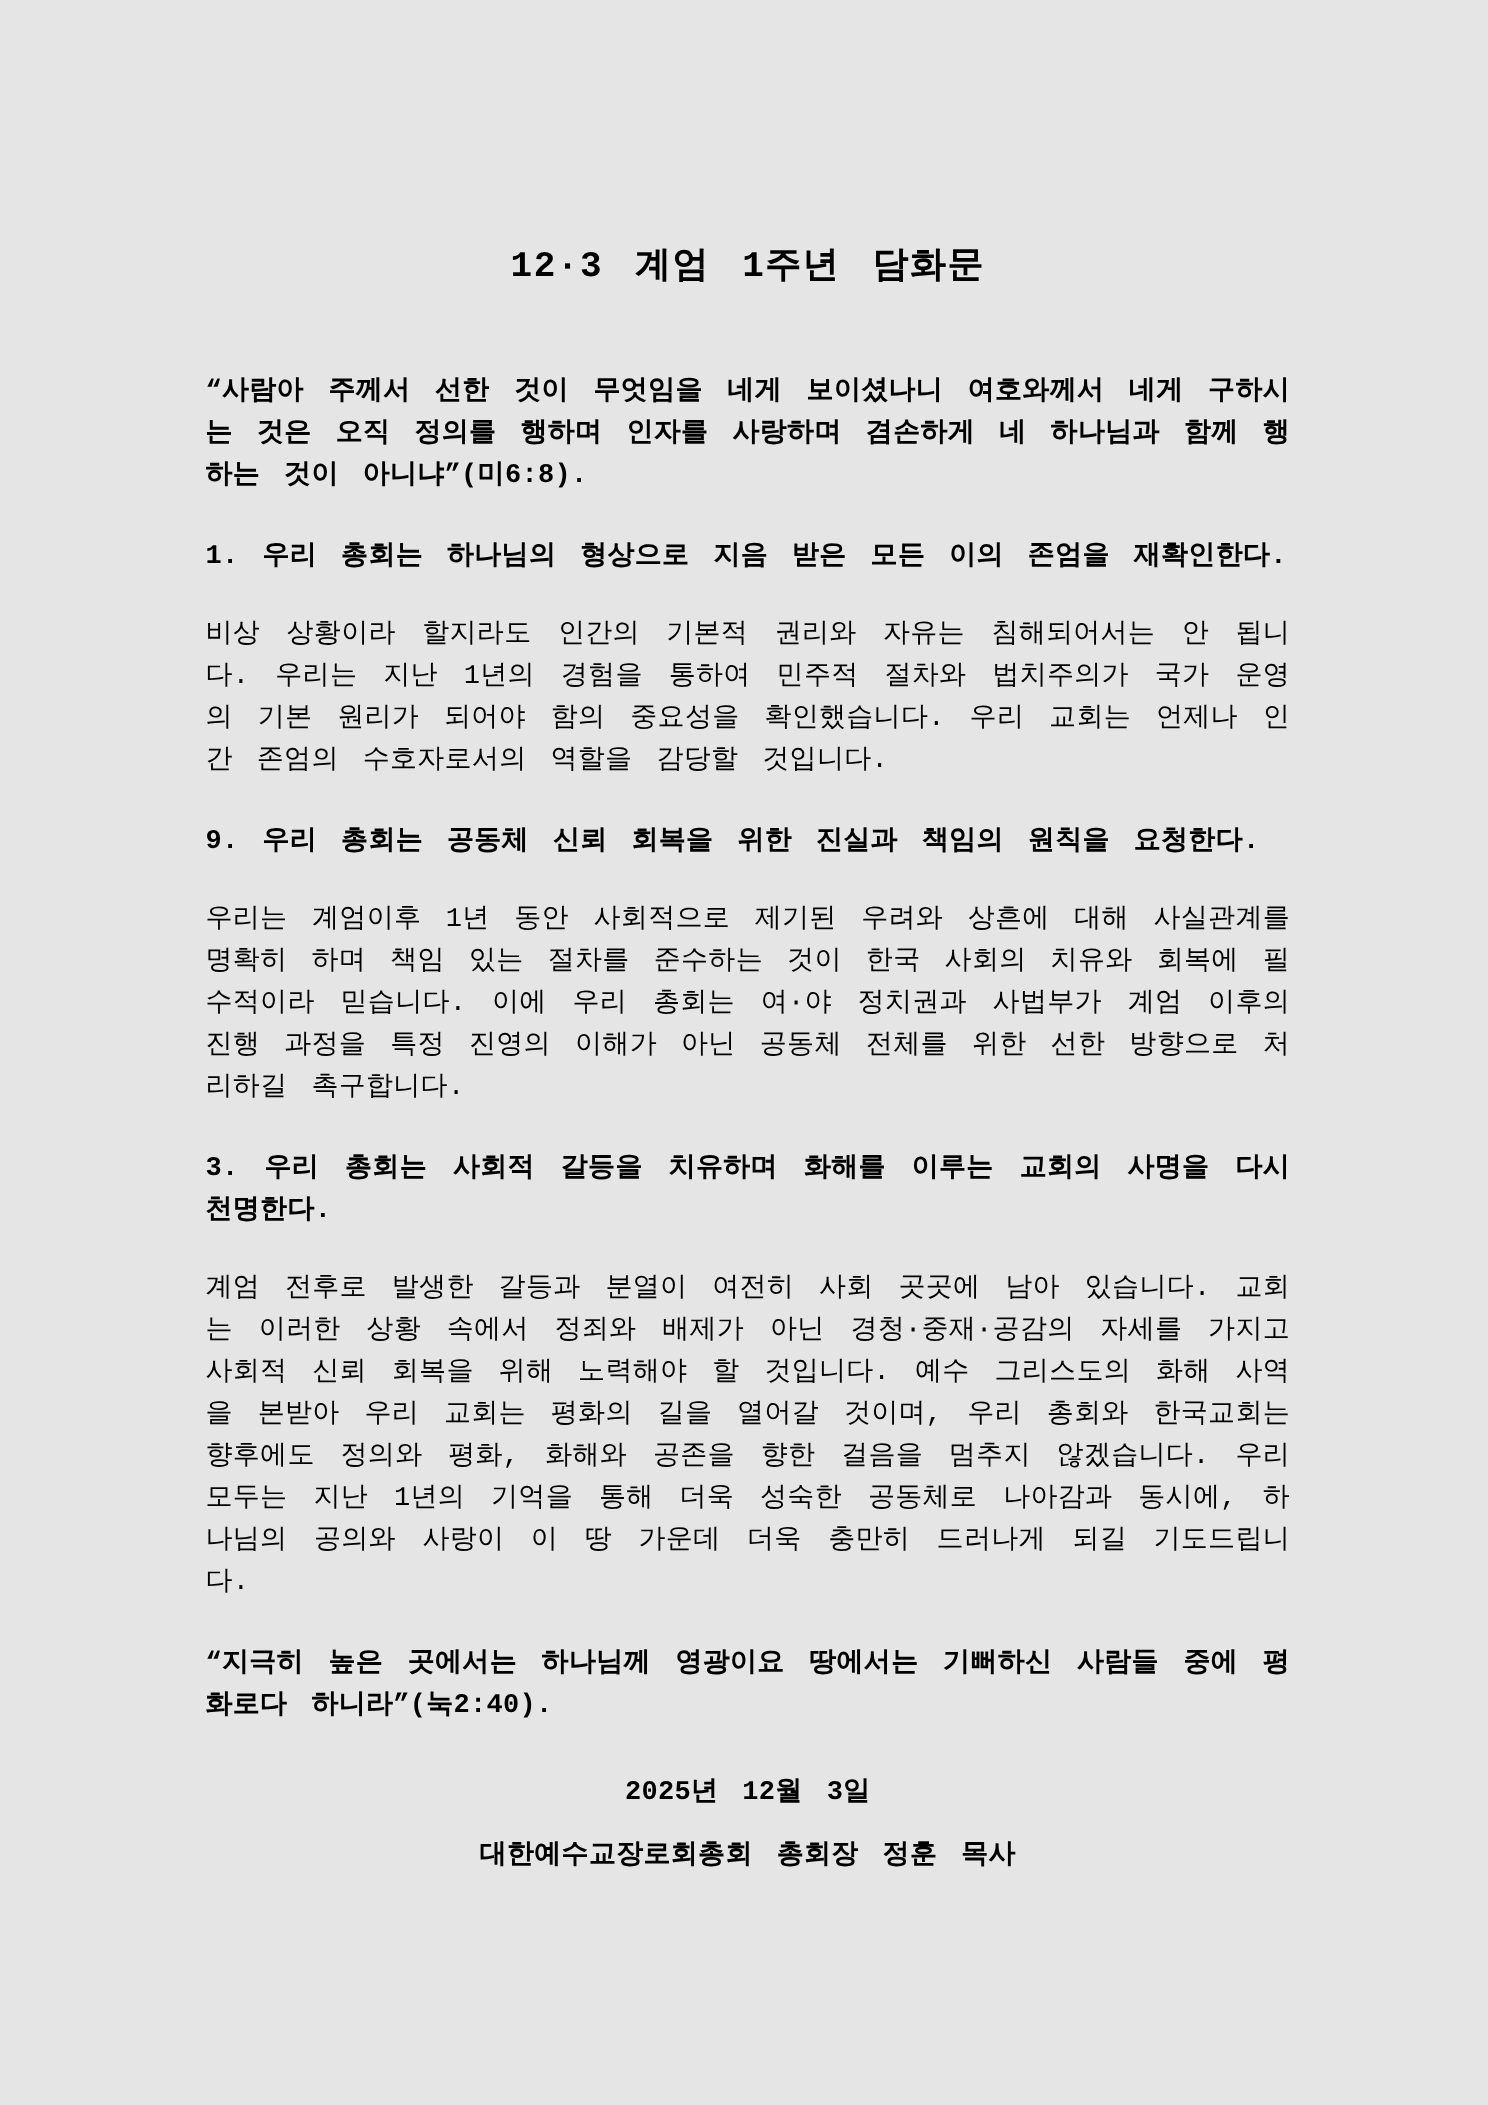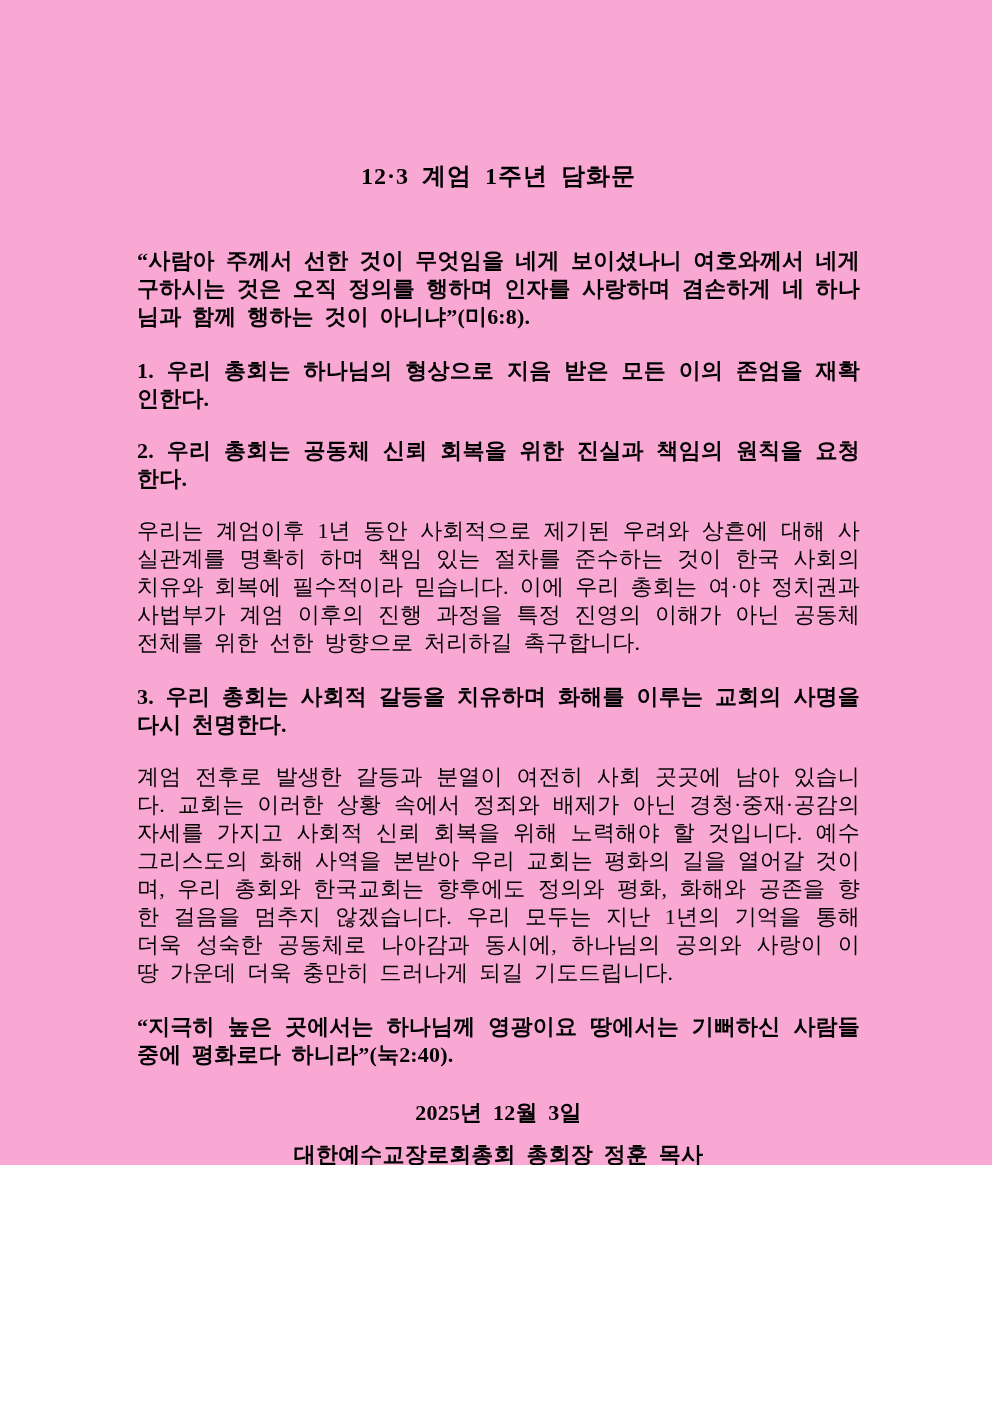--- a/index.html
+++ b/index.html
@@ -3,45 +3,45 @@
 <meta charset="utf-8">
 <style>
   html, body {
     margin: 0;
     padding: 0;
     background: #ffffff;
   }
   .page {
     position: relative;
     width: 992px;
-    height: 1165px;
-    background: #f9a8d4;
+    height: 1403px;
+    background: #e5e5e5;
     color: #111111;
-    font-family: Liberation Serif, serif;
+    font-family: Liberation Mono, monospace;
     overflow: hidden;
     box-sizing: border-box;
   }
   .content {
     position: absolute;
     left: 137px;
     top: 160px;
     width: 723px;
   }
   .doc-title {
     margin: 0 0 55px 0;
     text-align: center;
     font-size: 24px;
     font-weight: bold;
     letter-spacing: 1px;
     word-spacing: 6px;
     color: #000000;
   }
   p.block {
     margin: 0 0 26px 0;
-    font-size: 22px;
+    font-size: 18px;
     line-height: 28px;
     text-align: justify;
     word-spacing: 5px;
     letter-spacing: 0.2px;
     color: #000000;
   }
   p.bold {
     font-weight: bold;
   }
   p.heading {
@@ -69,22 +69,23 @@
 <div class="page">
   <div class="content">
 
     <h1 class="doc-title">12·3 계엄 1주년 담화문</h1>
 
     <p class="block bold">“사람아 주께서 선한 것이 무엇임을 네게 보이셨나니 여호와께서 네게 구하시는 것은 오직 정의를 행하며 인자를 사랑하며 겸손하게 네 하나님과 함께 행하는 것이 아니냐”(미6:8).</p>
 
 
     <p class="block bold heading first-heading">1. 우리 총회는 하나님의 형상으로 지음 받은 모든 이의 존엄을 재확인한다.</p>
 
+    <p class="block">비상 상황이라 할지라도 인간의 기본적 권리와 자유는 침해되어서는 안 됩니다. 우리는 지난 1년의 경험을 통하여 민주적 절차와 법치주의가 국가 운영의 기본 원리가 되어야 함의 중요성을 확인했습니다. 우리 교회는 언제나 인간 존엄의 수호자로서의 역할을 감당할 것입니다.</p>
 
-    <p class="block bold heading">2. 우리 총회는 공동체 신뢰 회복을 위한 진실과 책임의 원칙을 요청한다.</p>
+    <p class="block bold heading">9. 우리 총회는 공동체 신뢰 회복을 위한 진실과 책임의 원칙을 요청한다.</p>
 
     <p class="block">우리는 계엄이후 1년 동안 사회적으로 제기된 우려와 상흔에 대해 사실관계를 명확히 하며 책임 있는 절차를 준수하는 것이 한국 사회의 치유와 회복에 필수적이라 믿습니다. 이에 우리 총회는 여·야 정치권과 사법부가 계엄 이후의 진행 과정을 특정 진영의 이해가 아닌 공동체 전체를 위한 선한 방향으로 처리하길 촉구합니다.</p>
 
     <p class="block bold heading">3. 우리 총회는 사회적 갈등을 치유하며 화해를 이루는 교회의 사명을 다시 천명한다.</p>
 
     <p class="block">계엄 전후로 발생한 갈등과 분열이 여전히 사회 곳곳에 남아 있습니다. 교회는 이러한 상황 속에서 정죄와 배제가 아닌 경청·중재·공감의 자세를 가지고 사회적 신뢰 회복을 위해 노력해야 할 것입니다. 예수 그리스도의 화해 사역을 본받아 우리 교회는 평화의 길을 열어갈 것이며, 우리 총회와 한국교회는 향후에도 정의와 평화, 화해와 공존을 향한 걸음을 멈추지 않겠습니다. 우리 모두는 지난 1년의 기억을 통해 더욱 성숙한 공동체로 나아감과 동시에, 하나님의 공의와 사랑이 이 땅 가운데 더욱 충만히 드러나게 되길 기도드립니다.</p>
 
     <p class="block bold">“지극히 높은 곳에서는 하나님께 영광이요 땅에서는 기뻐하신 사람들 중에 평화로다 하니라”(눅2:40).</p>
 
     <p class="block bold center date-line">2025년 12월 3일</p>

